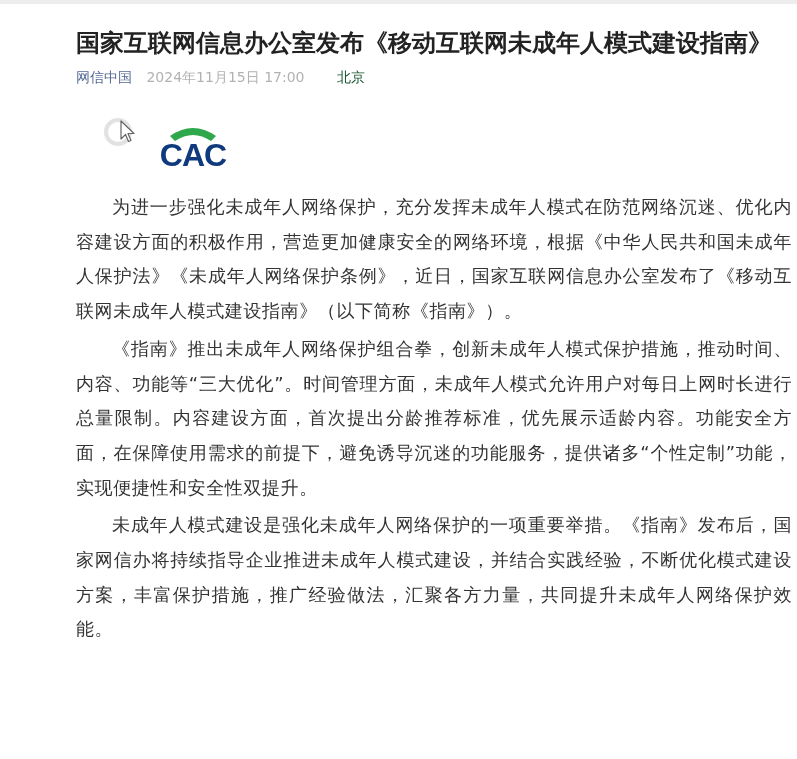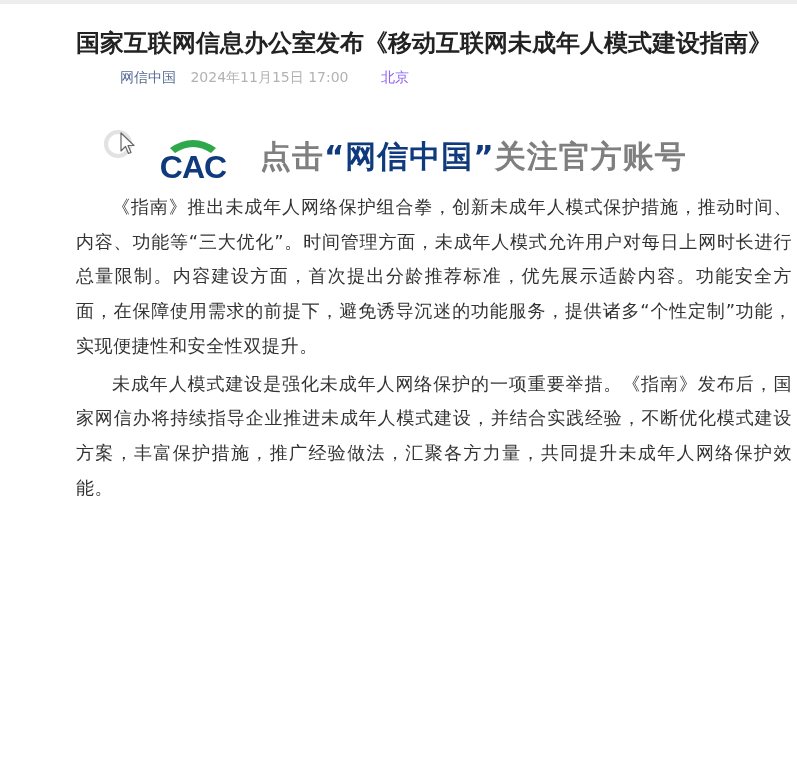--- a/index.html
+++ b/index.html
@@ -10,24 +10,24 @@
     position: relative;
   }
   .topbar { position: absolute; left: 0; top: 0; width: 797px; height: 4px; background: #ededed; }
   .article { position: absolute; left: 76px; top: 4px; width: 716px; }
   .title {
     position: absolute; left: 0; top: 22px; width: 716px;
     font-size: 24px; color: #222222; letter-spacing: 0px; white-space: nowrap;
     line-height: 34px;
   }
   .meta { position: absolute; left: 0; top: 63px; font-size: 14px; line-height: 20px; white-space: nowrap; }
-  .meta .source { color: #576b95; margin-right: 10px; margin-left: 44px; }
+  .meta .source { color: #576b95; margin-right: 10px; }
   .meta .date { color: #b2b2b2; margin-right: 28px; }
-  .meta .loc { color: #8b5cf6; }
-  .banner { position: absolute; left: 24px; top: 120px; width: 620px; height: 62px; }
+  .meta .loc { color: #14532d; }
+  .banner { position: absolute; left: 24px; top: 108px; width: 620px; height: 62px; }
   .cursor-ring {
     position: absolute; left: 4px; top: 6px; width: 28px; height: 28px;
     border-radius: 50%; border: 4px solid #e2e2e2; box-sizing: border-box;
   }
   .cursor { position: absolute; left: 20px; top: 8px; }
   .logo { position: absolute; left: 48px; top: 10px; width: 90px; height: 46px; }
   .banner-text {
     position: absolute; left: 160px; top: 12px; font-size: 31px; font-weight: bold;
     white-space: nowrap; line-height: 40px; letter-spacing: 1px;
   }
@@ -55,22 +55,20 @@
 
   <div class="banner">
     <div class="cursor-ring"></div>
     <svg class="cursor" width="16" height="24" viewBox="0 0 16 24">
       <path d="M1 1 L1 19 L5.5 14.5 L8.5 21.5 L11 20.5 L8 13.5 L14 13.5 Z" fill="#ffffff" stroke="#666666" stroke-width="1.2" stroke-linejoin="round"></path>
     </svg>
     <svg class="logo" viewBox="0 0 90 46">
       <path d="M22 14 Q45 -2 68 14 L63 19 Q45 7 27 19 Z" fill="#2ea84a"></path>
       <text x="45" y="44" text-anchor="middle" font-family="Liberation Sans, sans-serif" font-weight="bold" font-size="32" fill="#0f3a7d" letter-spacing="-1">CAC</text>
     </svg>
-    <div class="banner-text">
-      <span class="gray">点击</span><span class="blue">“网信中国”</span><span class="gray">关注官方账号</span>
-    </div>
   </div>
 
   <div class="body">
+    <p>为进一步强化未成年人网络保护，充分发挥未成年人模式在防范网络沉迷、优化内容建设方面的积极作用，营造更加健康安全的网络环境，根据《中华人民共和国未成年人保护法》《未成年人网络保护条例》，近日，国家互联网信息办公室发布了《移动互联网未成年人模式建设指南》（以下简称《指南》）。</p>
     <p>《指南》推出未成年人网络保护组合拳，创新未成年人模式保护措施，推动时间、内容、功能等“三大优化”。时间管理方面，未成年人模式允许用户对每日上网时长进行总量限制。内容建设方面，首次提出分龄推荐标准，优先展示适龄内容。功能安全方面，在保障使用需求的前提下，避免诱导沉迷的功能服务，提供诸多“个性定制”功能，实现便捷性和安全性双提升。</p>
     <p>未成年人模式建设是强化未成年人网络保护的一项重要举措。《指南》发布后，国家网信办将持续指导企业推进未成年人模式建设，并结合实践经验，不断优化模式建设方案，丰富保护措施，推广经验做法，汇聚各方力量，共同提升未成年人网络保护效能。</p>
   </div>
 </div>
 
 </body></html>

